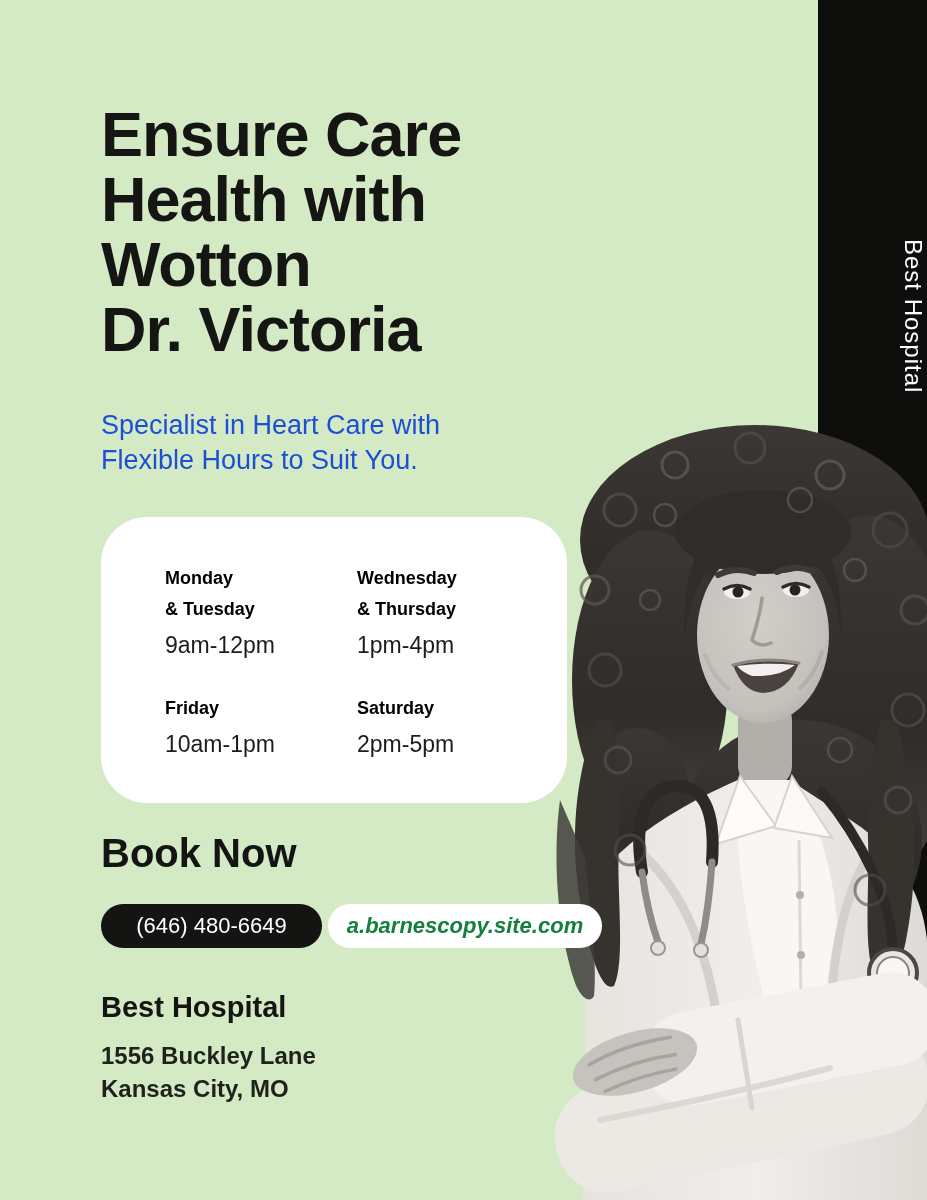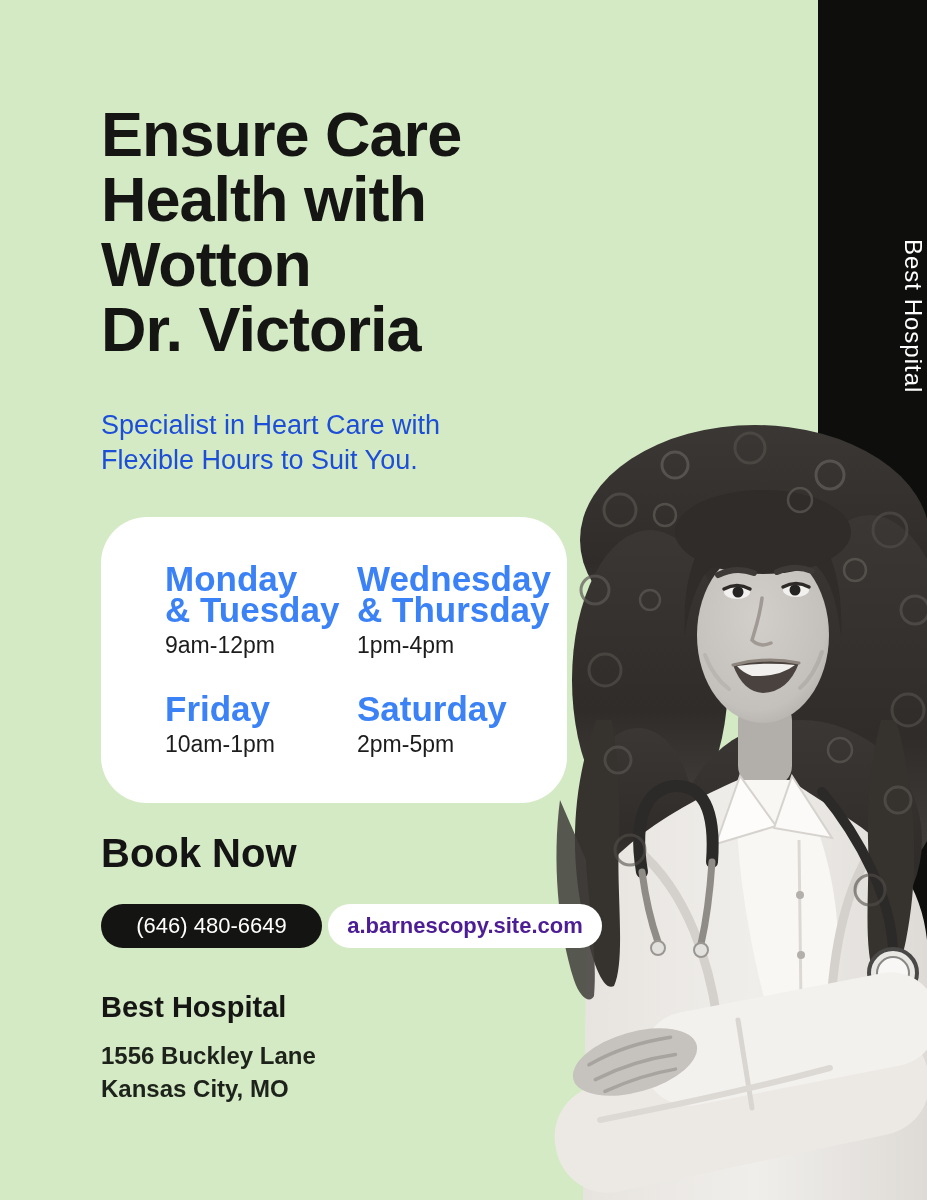--- a/index.html
+++ b/index.html
@@ -27,33 +27,33 @@
   }
   
   .card{
     position:absolute;left:101px;top:517px;width:466px;height:286px;z-index:1;
     background:#ffffff;border-radius:46px;
   }
   .sched-grid{
     position:absolute;left:64px;top:46px;
     display:grid;grid-template-columns:192px auto;grid-column-gap:0;grid-row-gap:34px;
   }
-  .day{font-size:35px;line-height:31px;font-weight:700;color:#3b82f6;}
+  .day{font-size:18px;line-height:31px;font-weight:700;color:#000000;}
   .time{font-size:23px;font-weight:400;color:#1c1c1c;margin-top:7px;}
   
   .book-heading{
     position:absolute;left:101px;top:831px;z-index:1;
     font-size:40px;font-weight:700;color:#141414;
   }
   .pill{
     position:absolute;top:904px;height:44px;border-radius:27px;z-index:3;
     display:flex;align-items:center;justify-content:center;font-size:22px;
   }
   .pill-phone{left:101px;width:221px;background:#141412;color:#ffffff;font-weight:500;}
-  .pill-site{left:328px;width:274px;background:#ffffff;color:#4c1d95;font-weight:600;}
+  .pill-site{left:328px;width:274px;background:#ffffff;color:#15803d;font-weight:600;font-style:italic;}
   
   .footer-name{
     position:absolute;left:101px;top:991px;z-index:1;
     font-size:29px;font-weight:700;color:#151514;
   }
   .footer-address{
     position:absolute;left:101px;top:1039px;z-index:1;
     font-size:24px;line-height:33px;font-weight:700;color:#1d221b;
   }
   

